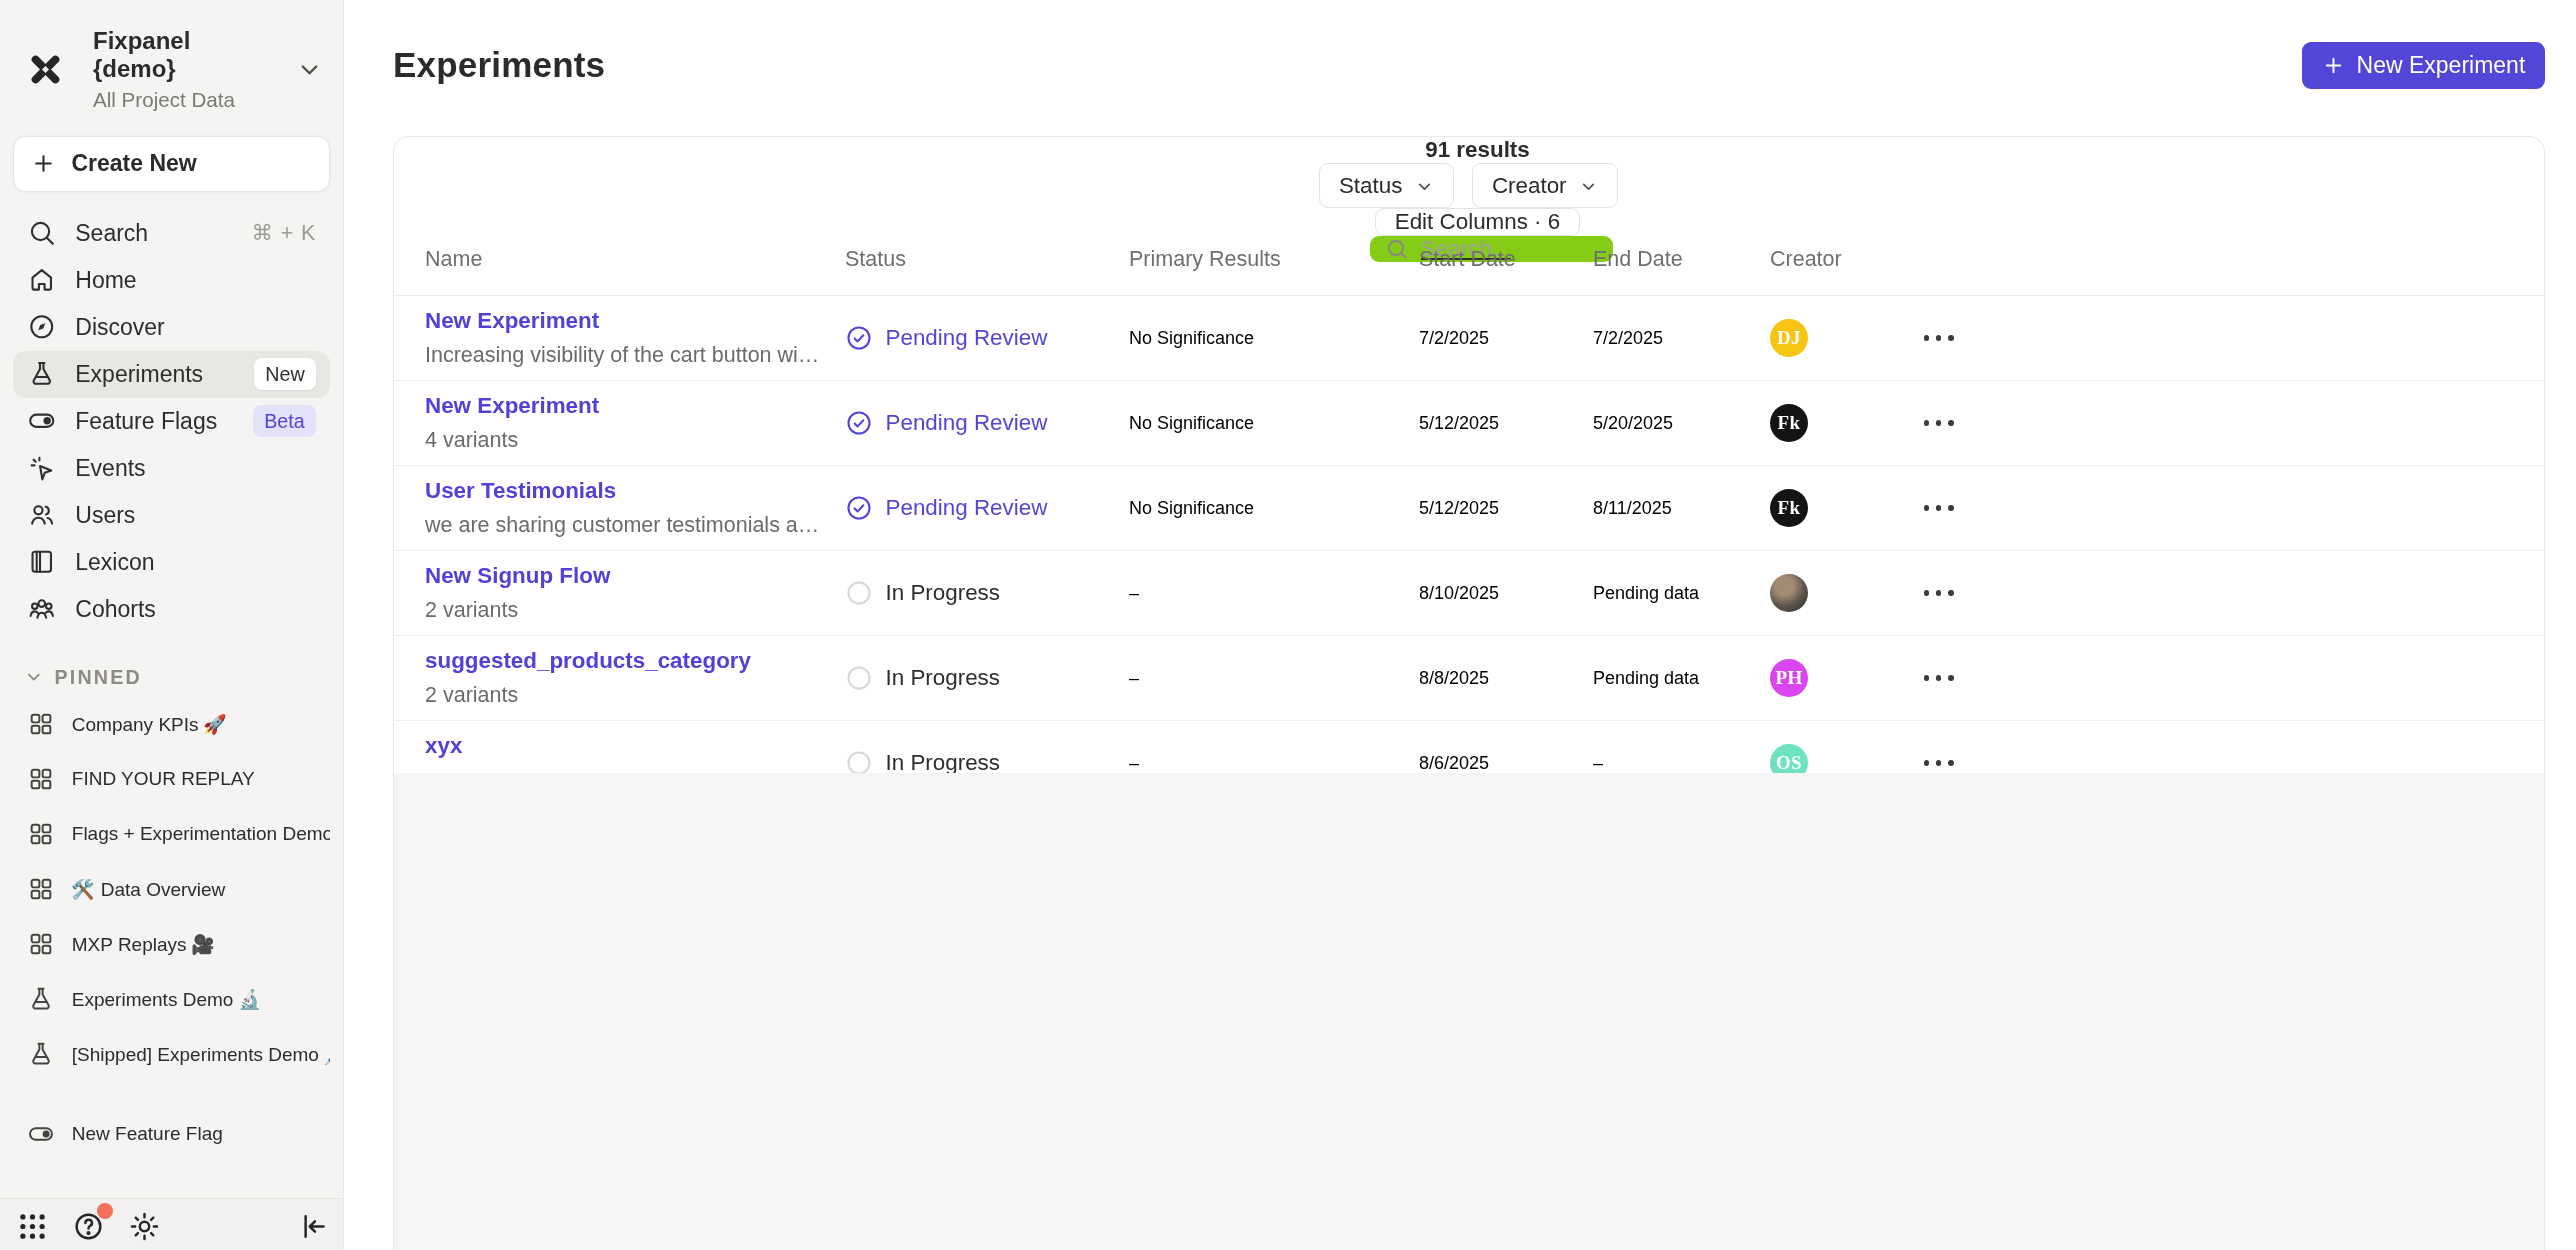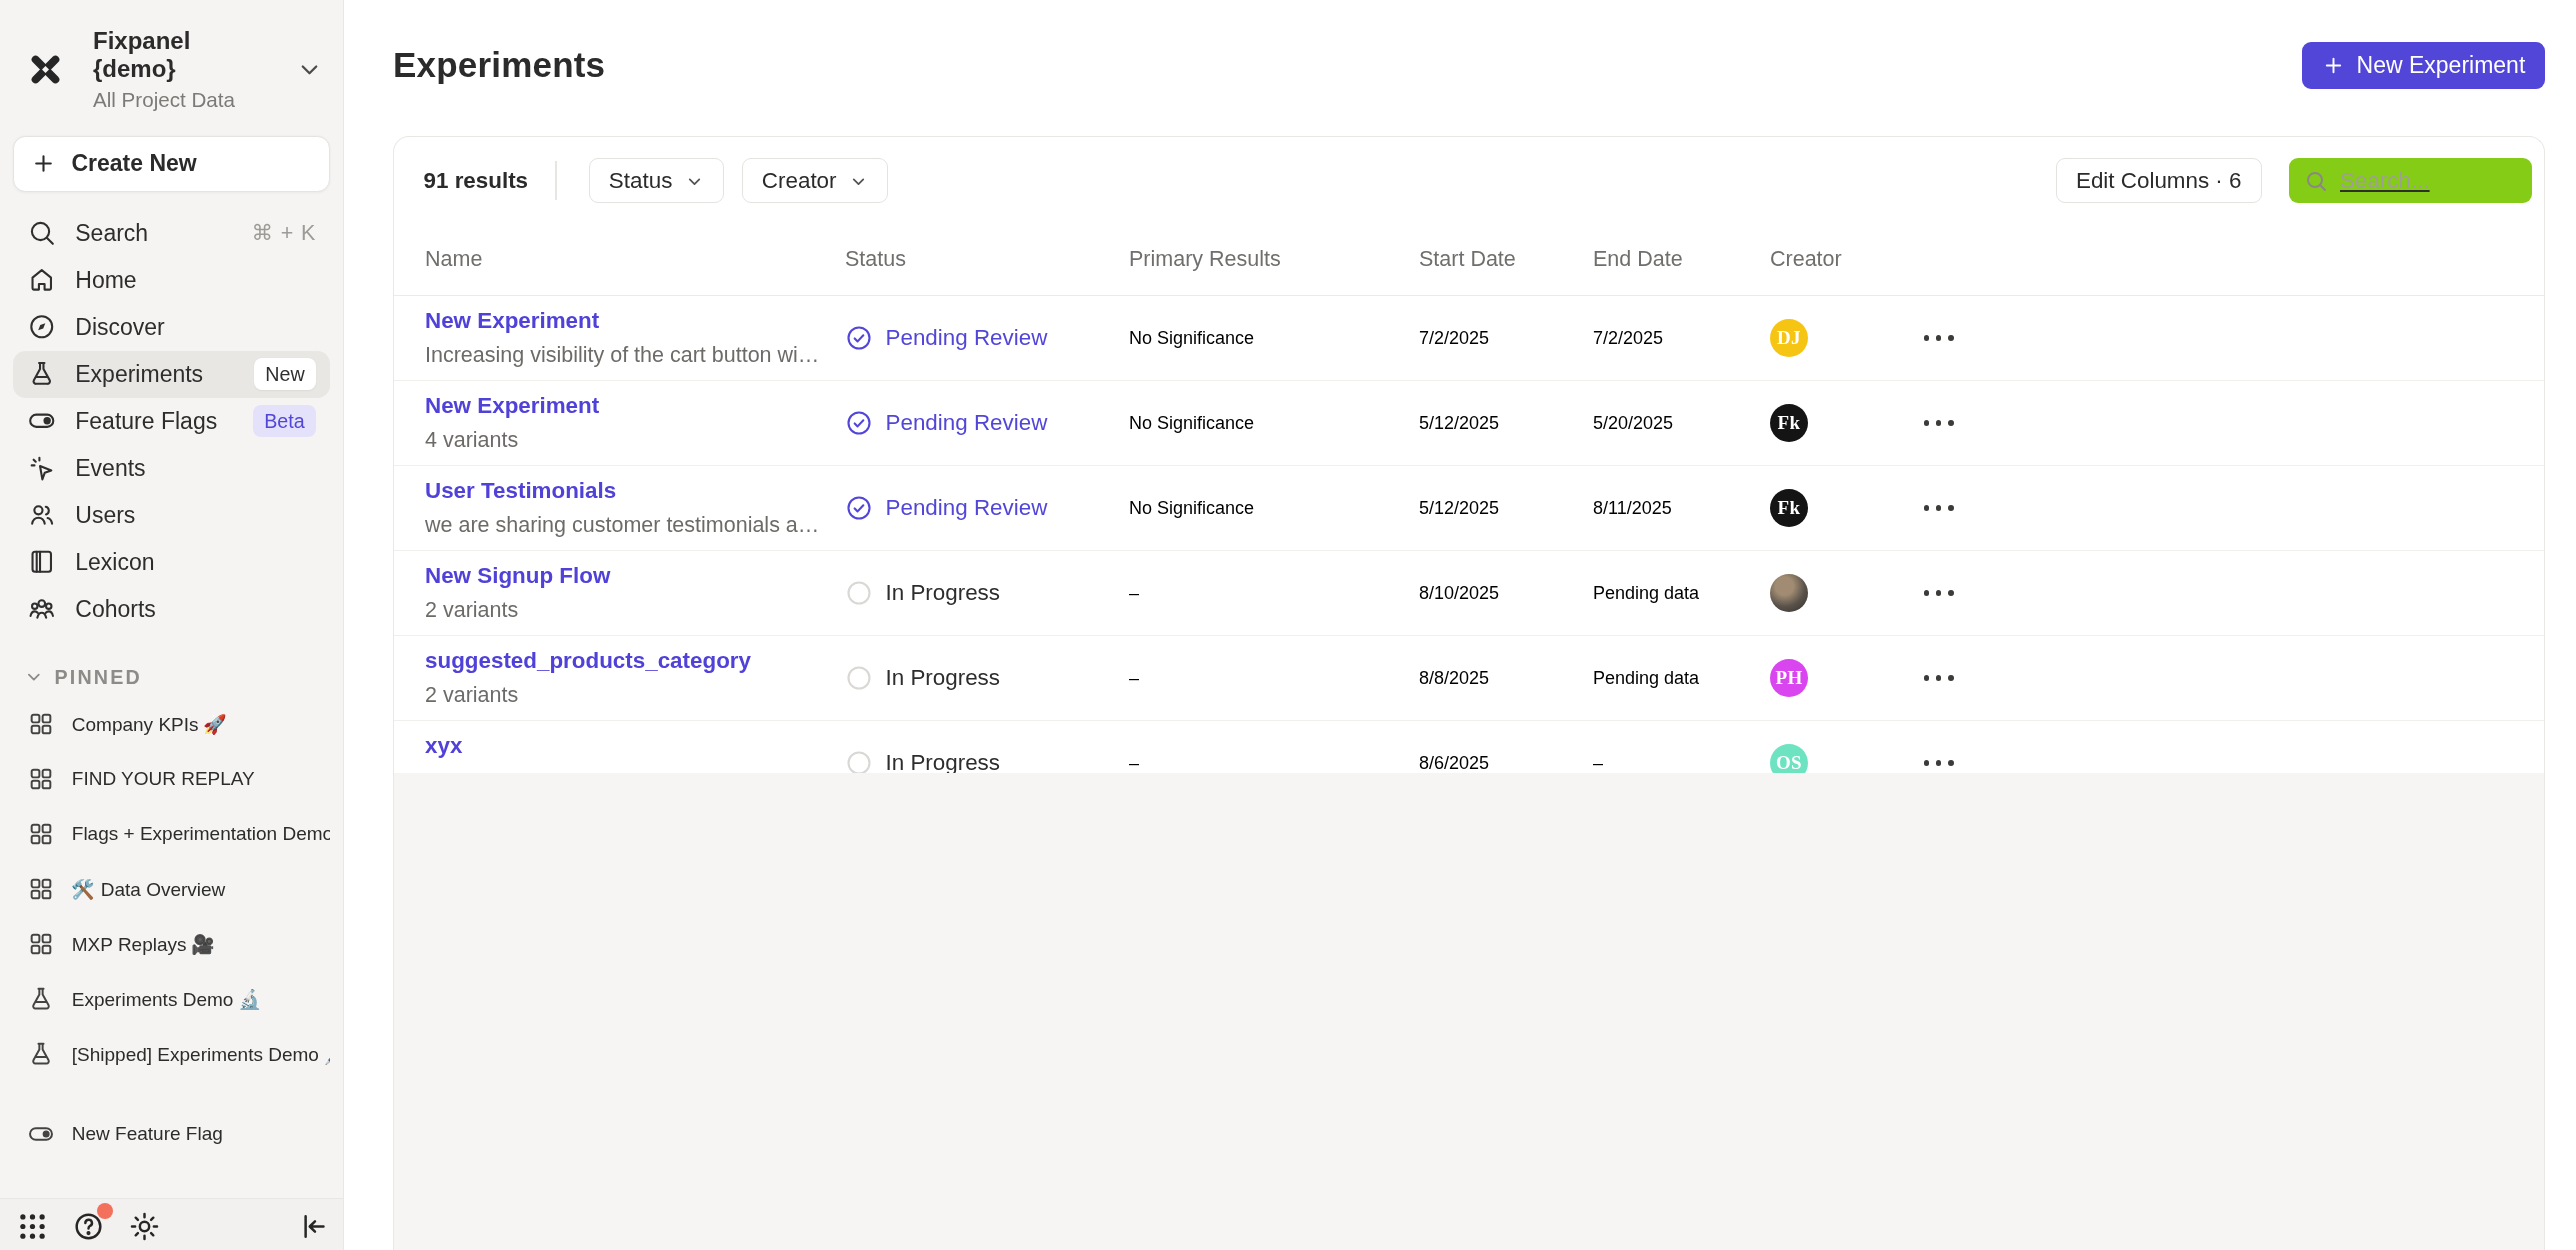--- a/index.html
+++ b/index.html
@@ -48,21 +48,21 @@
   
   .main { flex:1; display:flex; flex-direction:column; padding:0 31px 0 49px; min-width:0; }
   .page-head { display:flex; align-items:center; justify-content:space-between; margin-top:41px; height:48px; }
   .page-title { font-size:35px; font-weight:bold; color:#2b2b2b; letter-spacing:0.2px; }
   .new-exp-btn { height:47px; background:var(--accent); color:#fff; border:none; border-radius:9px; display:flex; align-items:center;
                  gap:11.6px; padding:0 19.7px; font-size:23px; cursor:pointer; font-family:inherit; }
   .new-exp-btn .pi { width:23px; height:23px; }
 
   .card { margin-top:47px; border:1.8px solid #e9e8e5; border-bottom:none; border-radius:16px 16px 0 0; flex:1;
           display:flex; flex-direction:column; overflow:hidden; min-height:0; }
-  .toolbar { height:87px; min-height:87px; display:flex; align-items:center; padding:0 12.5px 0 29.5px; }
+  .toolbar { height:87px; min-height:87px; display:flex; align-items:center; padding:0 12.5px 0 29.5px;flex-direction:column; }
   .results { font-size:22.4px; font-weight:bold; color:#2b2b2b; }
   .vdiv { width:1.8px; height:39px; background:#e7e6e3; margin:0 32px 0 27px; }
   .filter-btn { height:45px; border:1.8px solid #e4e3e0; border-radius:9px; background:#fff; display:flex; align-items:center;
                 gap:12.5px; padding:0 19px; font-size:22.4px; color:#2b2b2b; cursor:pointer; margin-right:18px; font-family:inherit; }
   .filter-btn .chev { width:19px; height:19px; color:#55534f; }
   .tb-spacer { flex:1; }
   .searchbox { width:243px; height:45px; background:#84cc16; border-radius:9px; display:flex; align-items:center; gap:12.5px;
                padding:0 15px; margin-left:27px;text-decoration:underline; }
   .searchbox .mag { width:24px; height:24px; color:#8a8884; flex:none; }
   .searchbox input { border:none; background:transparent; outline:none; font-size:22.4px; color:#333; width:100%; font-family:inherit; }

